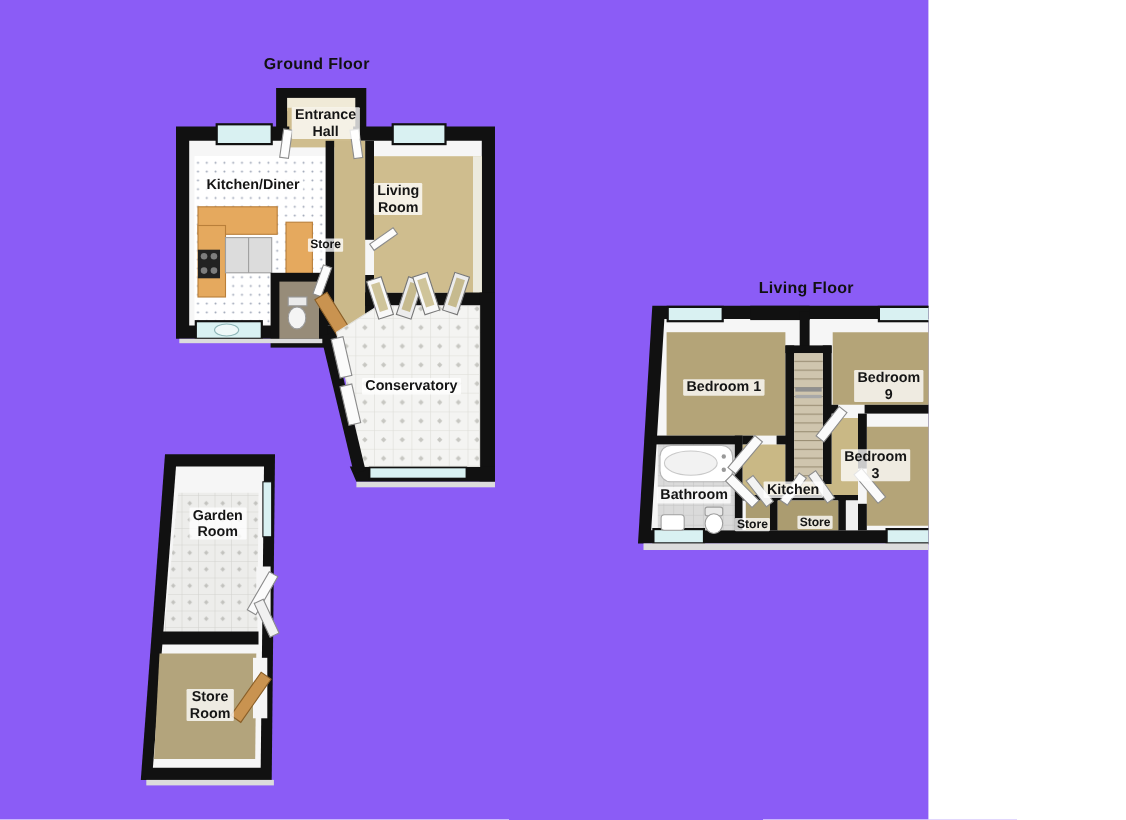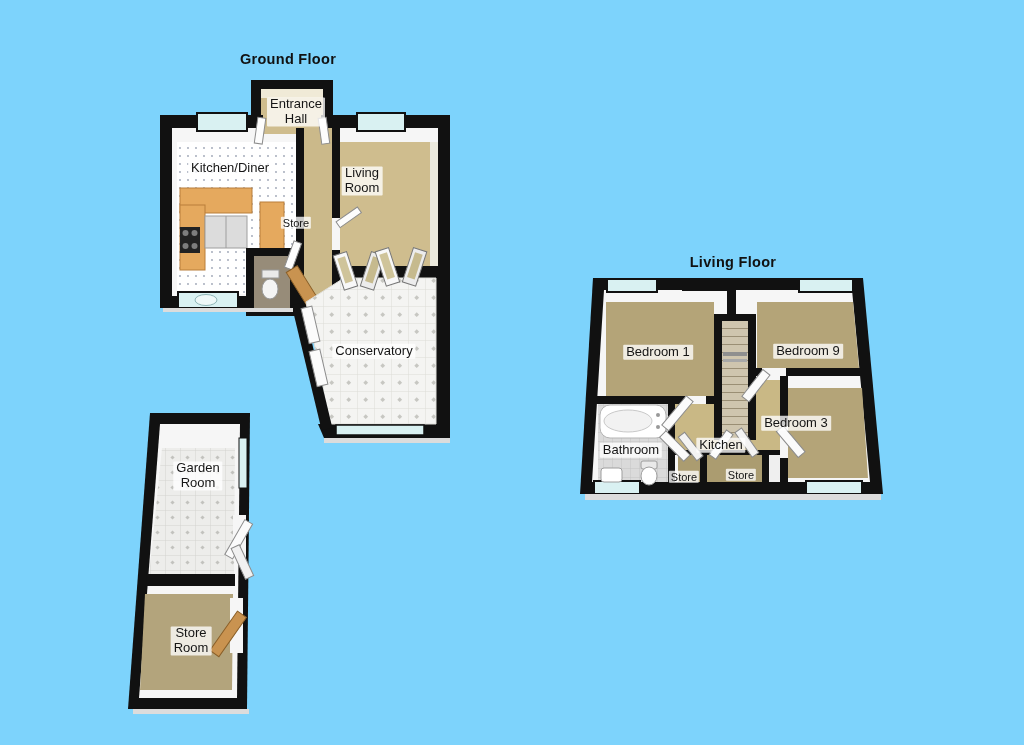--- a/index.html
+++ b/index.html
@@ -1,21 +1,21 @@
 <!DOCTYPE html>
 <html><head>
 <meta charset="utf-8">
 <style>
   html,body{margin:0;padding:0;background:#ffffff;}
-  .canvas{position:relative;width:1024px;height:745px;background:#7dd3fc;overflow:hidden;
+  .canvas{position:relative;width:844px;height:745px;background:#8b5cf6;overflow:hidden;
           font-family:"Liberation Sans",sans-serif;}
   .canvas svg{position:absolute;left:0;top:0;}
   .plan-title{position:absolute;transform:translate(-50%,-50%);font-weight:bold;font-size:14.5px;
               color:#111;letter-spacing:.3px;white-space:nowrap;}
-  .room-label{position:absolute;transform:translate(-50%,-50%);font-weight:normal;font-size:13px;
+  .room-label{position:absolute;transform:translate(-50%,-50%);font-weight:bold;font-size:13px;
               color:#151515;background:rgba(255,255,255,0.78);padding:0 3px;line-height:1.12;
               text-align:center;white-space:pre-line;border-radius:1px;}
   .room-label.small{font-size:11px;padding:0 2px;}
 </style>
 </head>
 <body>
 
 <div class="canvas">
 
 <svg width="1024" height="745" viewBox="0 0 1024 745">

